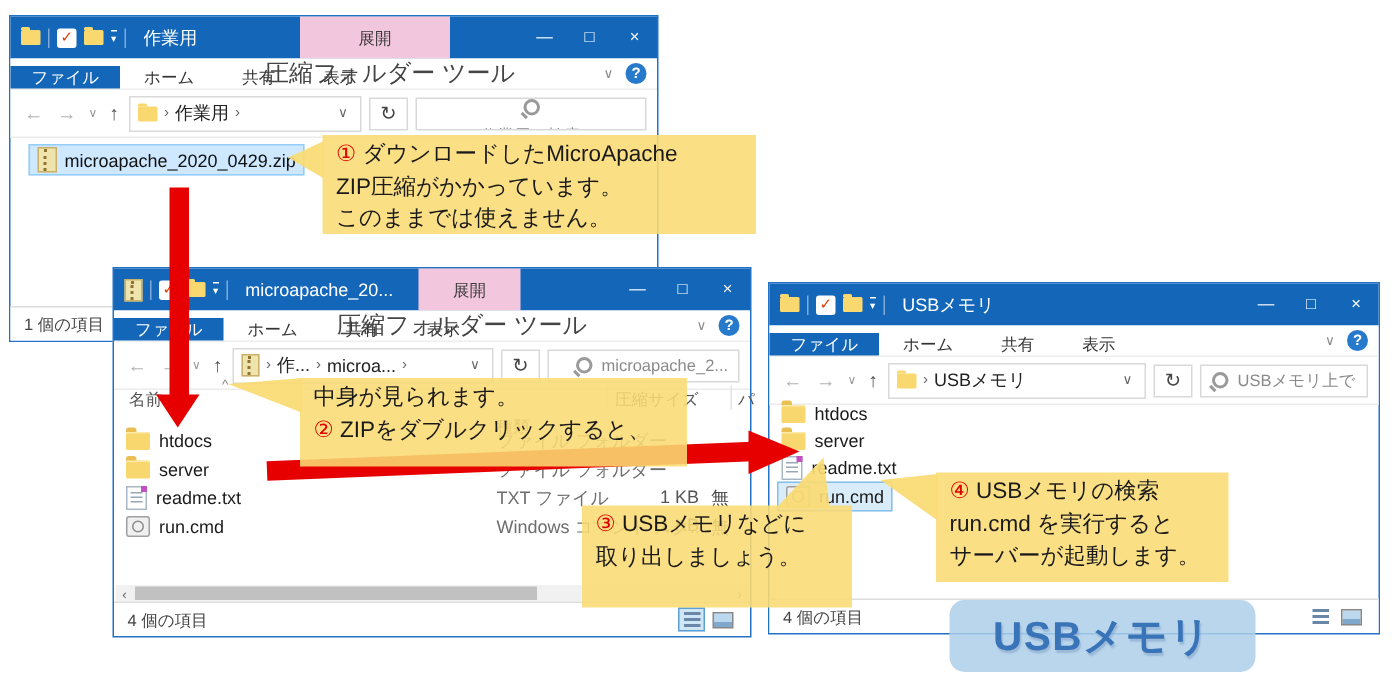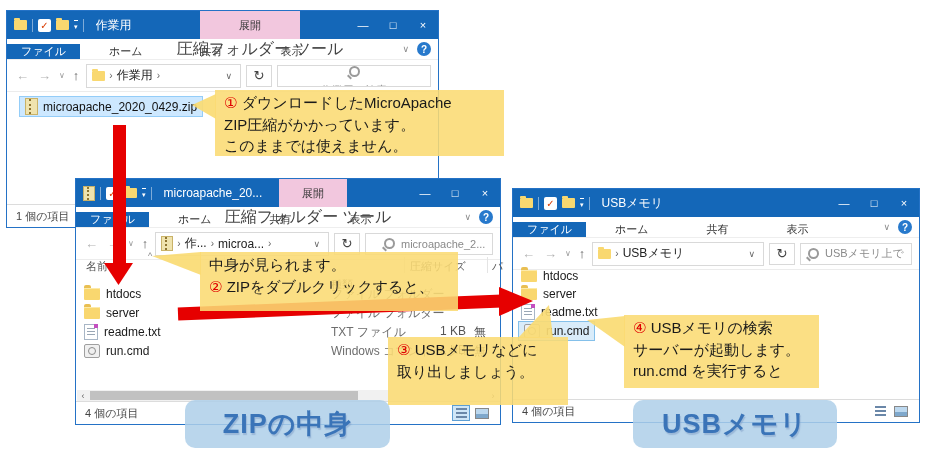--- a/index.html
+++ b/index.html
@@ -21,21 +21,21 @@
             font-weight:bold;line-height:13px;text-align:center;flex:none;}
   .qat-caret{font-size:7px;line-height:7px;border-top:1px solid #fff;padding-top:2px;}
   .win-title{margin-left:5px;white-space:nowrap;overflow:hidden;}
   .ribbon-tool-tab{position:absolute;top:0;height:100%;background:#f2c7de;color:#3a3a3a;
             display:flex;align-items:center;justify-content:center;font-size:11px;}
   .win-controls{position:absolute;right:0;top:0;height:100%;display:flex;}
   .win-btn{width:30px;display:flex;align-items:center;justify-content:center;font-size:11px;color:#fff;}
 
   .menubar{height:20px;display:flex;align-items:flex-end;font-size:11px;color:#333;
            position:relative;border-bottom:1px solid #eee;background:#fff;}
-  .menu-item{padding:0 29px;display:flex;align-items:center;}
+  .menu-item{padding:0 16px;display:flex;align-items:center;}
   .menu-file{background:#1467b8;color:#fff;padding:0 14px;}
   .ribbon-group-label{position:absolute;top:0;height:100%;display:flex;align-items:center;
            justify-content:center;font-size:16px;color:#444;white-space:nowrap;}
   .menu-right{position:absolute;right:7px;top:0;height:100%;display:flex;align-items:center;gap:8px;}
   .chev{color:#888;font-size:9px;}
   .help-circle{width:14px;height:14px;border-radius:50%;background:#2779cc;color:#fff;font-size:10px;
            font-weight:bold;display:flex;align-items:center;justify-content:center;}
 
   .toolbar{height:31px;display:flex;align-items:center;padding:0 7px;gap:5px;
            border-bottom:1px solid #ececec;font-size:12px;background:#fff;}
@@ -395,20 +395,19 @@
     <div><span class="co-num">②</span> <span>ZIPをダブルクリックすると、</span></div>
   </div>
 
   <div class="callout z5" style="left:388px;top:337px;width:180px;height:68px;">
     <div><span class="co-num">③</span> <span>USBメモリなどに</span></div>
     <div>取り出しましょう。</div>
   </div>
 
   <div class="callout z5" style="left:624px;top:315px;width:195px;height:73px;">
     <div><span class="co-num">④</span> <span>USBメモリの検索</span></div>
+    <div>run.cmd を実行すると</div>
     <div>サーバーが起動します。</div>
-    <div>run.cmd を実行すると</div>
-  </div>
-
-  <div class="biglabel z6" style="left:185px;top:400px;width:205px;height:48px;">ZIPの中身</div>
+  </div>
+
   <div class="biglabel z6" style="left:633px;top:400px;width:204px;height:48px;">USBメモリ</div>
 
 </div>
 
 </body></html>

